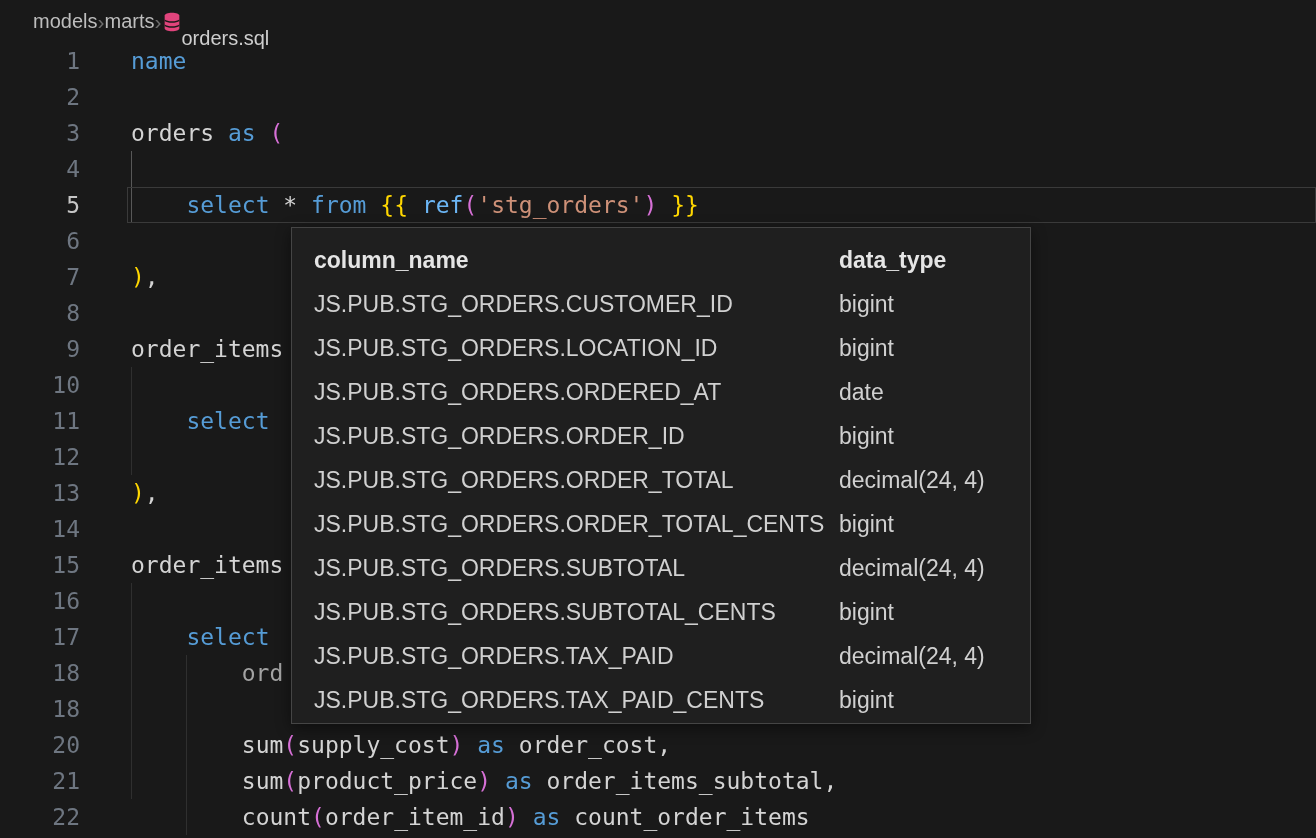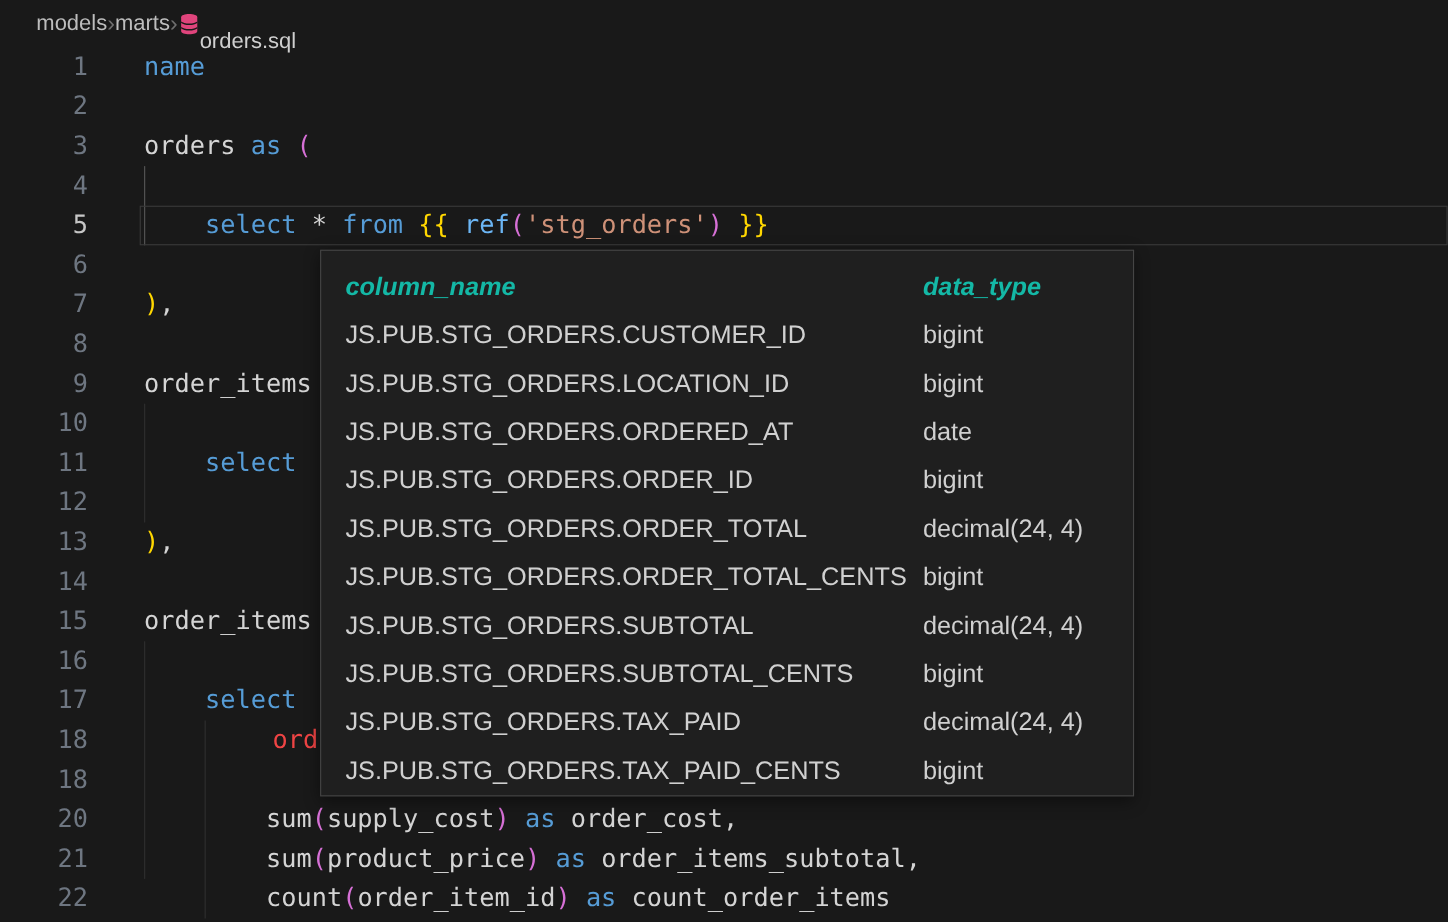--- a/index.html
+++ b/index.html
@@ -73,21 +73,21 @@
   }
   .hover-row {
     display: flex;
     height: 44px; line-height: 44px;
     padding-left: 22px;
     font-size: 23px;
     color: #d0d0d0;
     white-space: nowrap;
   }
   .hover-row .c1 { flex: none; width: 525px; }
-  .hover-row.header { font-weight: bold; color: #14b8a6; font-style: italic; }
+  .hover-row.header { font-weight: bold; color: #e5e5e5; }
 </style>
 </head>
 <body>
 
 <div class="screen">
 
   <div class="breadcrumb">
     <span class="crumb">models</span>
     <span class="sep">›</span>
     <span class="crumb">marts</span>
@@ -114,21 +114,21 @@
         <div class="code-line"><span class="ln">8</span><span class="code"></span></div>
         <div class="code-line"><span class="ln">9</span><span class="code"><span style="color: rgb(212, 212, 212);">order_items</span></span></div>
         <div class="code-line"><span class="ln">10</span><span class="code"></span></div>
         <div class="code-line"><span class="ln">11</span><span class="code"><span style="color: rgb(212, 212, 212);">    </span><span style="color: rgb(86, 156, 214);">select</span></span></div>
         <div class="code-line"><span class="ln">12</span><span class="code"></span></div>
         <div class="code-line"><span class="ln">13</span><span class="code"><span style="color: rgb(255, 215, 0);">)</span><span style="color: rgb(212, 212, 212);">,</span></span></div>
         <div class="code-line"><span class="ln">14</span><span class="code"></span></div>
         <div class="code-line"><span class="ln">15</span><span class="code"><span style="color: rgb(212, 212, 212);">order_items</span></span></div>
         <div class="code-line"><span class="ln">16</span><span class="code"></span></div>
         <div class="code-line"><span class="ln">17</span><span class="code"><span style="color: rgb(212, 212, 212);">    </span><span style="color: rgb(86, 156, 214);">select</span></span></div>
-        <div class="code-line"><span class="ln">18</span><span class="code"><span style="color: #ef4444; padding-left: 6px;">        ord</span></span></div>
+        <div class="code-line"><span class="ln">18</span><span class="code"><span style="color: #a3a3a3;">        ord</span></span></div>
         <div class="code-line"><span class="ln">18</span><span class="code"></span></div>
         <div class="code-line"><span class="ln">20</span><span class="code"><span style="color: rgb(212, 212, 212);">        </span><span style="color: rgb(212, 212, 212);">sum</span><span style="color: rgb(214, 112, 214);">(</span><span style="color: rgb(212, 212, 212);">supply_cost</span><span style="color: rgb(214, 112, 214);">)</span><span style="color: rgb(212, 212, 212);"> </span><span style="color: rgb(86, 156, 214);">as</span><span style="color: rgb(212, 212, 212);"> </span><span style="color: rgb(212, 212, 212);">order_cost</span><span style="color: rgb(212, 212, 212);">,</span></span></div>
         <div class="code-line"><span class="ln">21</span><span class="code"><span style="color: rgb(212, 212, 212);">        </span><span style="color: rgb(212, 212, 212);">sum</span><span style="color: rgb(214, 112, 214);">(</span><span style="color: rgb(212, 212, 212);">product_price</span><span style="color: rgb(214, 112, 214);">)</span><span style="color: rgb(212, 212, 212);"> </span><span style="color: rgb(86, 156, 214);">as</span><span style="color: rgb(212, 212, 212);"> </span><span style="color: rgb(212, 212, 212);">order_items_subtotal</span><span style="color: rgb(212, 212, 212);">,</span></span></div>
         <div class="code-line"><span class="ln">22</span><span class="code"><span style="color: rgb(212, 212, 212);">        </span><span style="color: rgb(212, 212, 212);">count</span><span style="color: rgb(214, 112, 214);">(</span><span style="color: rgb(212, 212, 212);">order_item_id</span><span style="color: rgb(214, 112, 214);">)</span><span style="color: rgb(212, 212, 212);"> </span><span style="color: rgb(86, 156, 214);">as</span><span style="color: rgb(212, 212, 212);"> </span><span style="color: rgb(212, 212, 212);">count_order_items</span></span></div>
       </div>
 
     <div class="guide active" style="left:131px; top:108px; height:72px;"></div>
     <div class="guide" style="left:131px; top:324px; height:108px;"></div>
     <div class="guide" style="left:131px; top:540px; height:216px;"></div>
     <div class="guide" style="left:186px; top:612px; height:180px;"></div>

